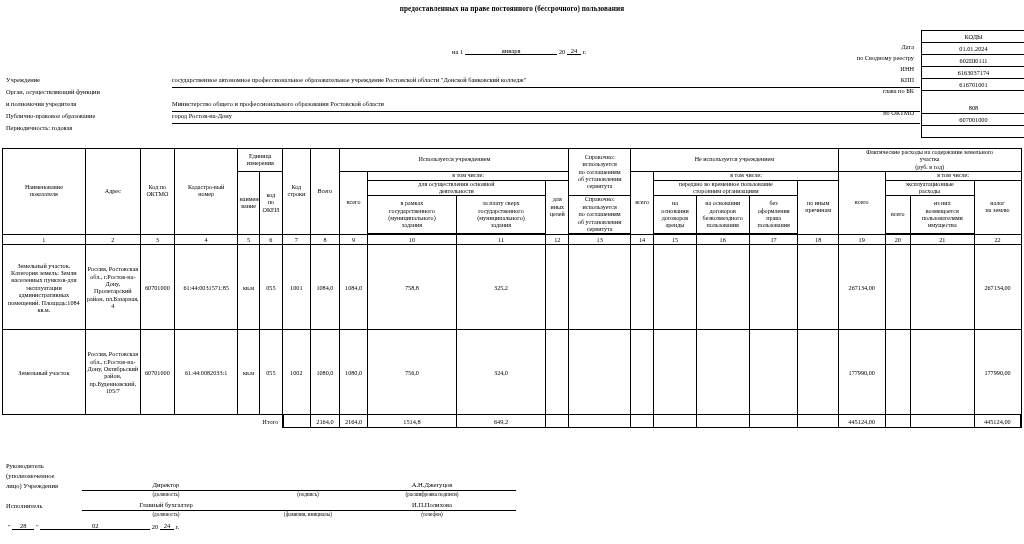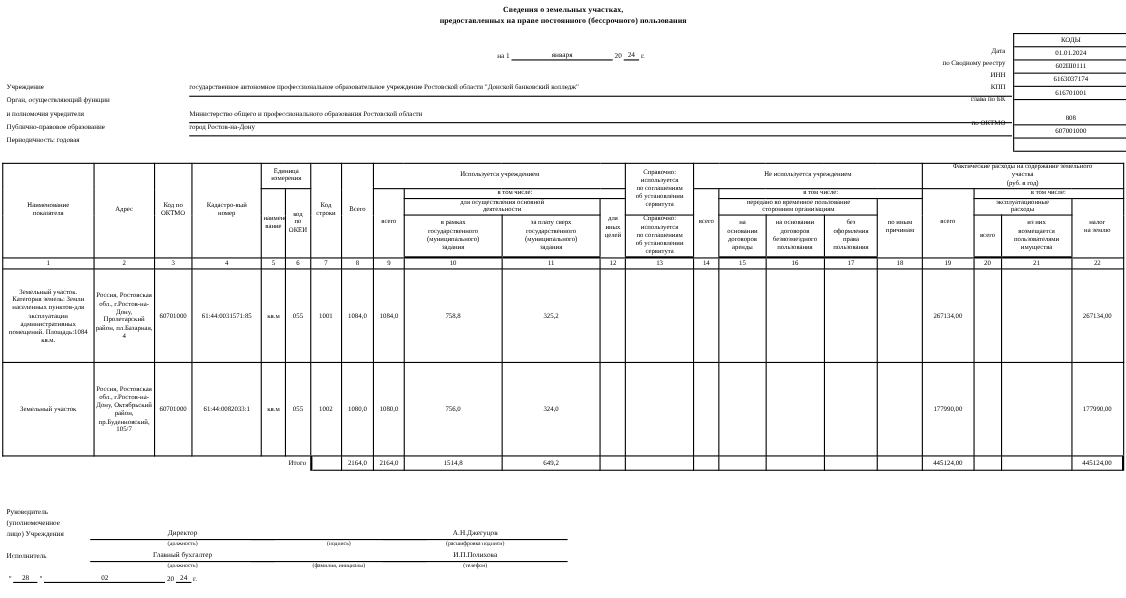--- a/index.html
+++ b/index.html
@@ -157,21 +157,20 @@
   .du-d { width: 22px; }
   .du-m { width: 110px; }
   .du-y { width: 14px; }
 </style>
 </head>
 <body>
 
 <div class="page">
 
   <div class="title">
-    <div>Сведения о земельных участках,</div>
     <div>предоставленных на праве постоянного (бессрочного) пользования</div>
   </div>
 
   <div class="asof">
     <span>на 1</span>
     <span class="ul u-month">января</span>
     <span>20</span>
     <span class="ul u-year">24</span>
     <span>г.</span>
   </div>

